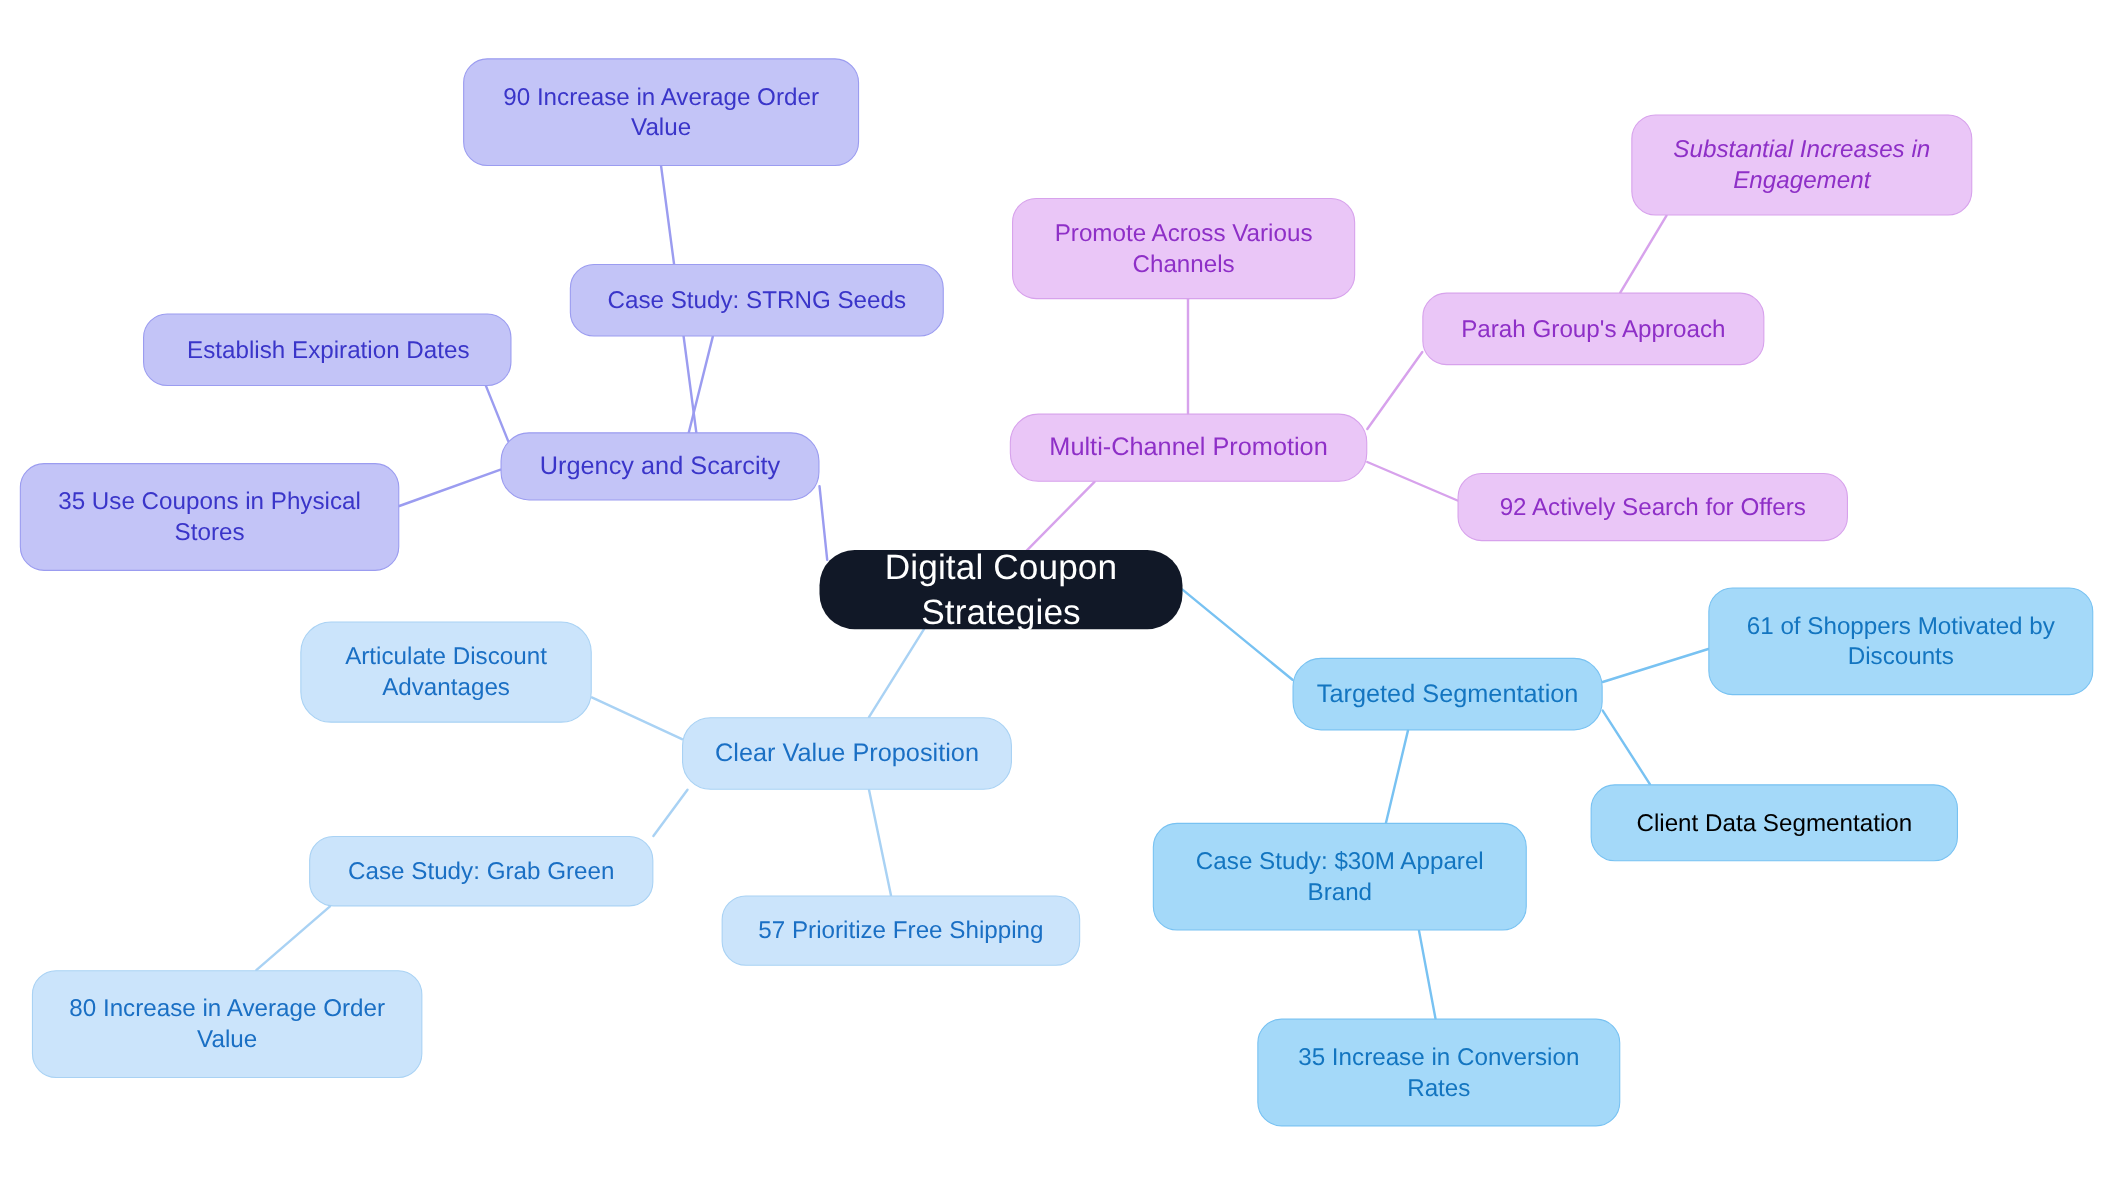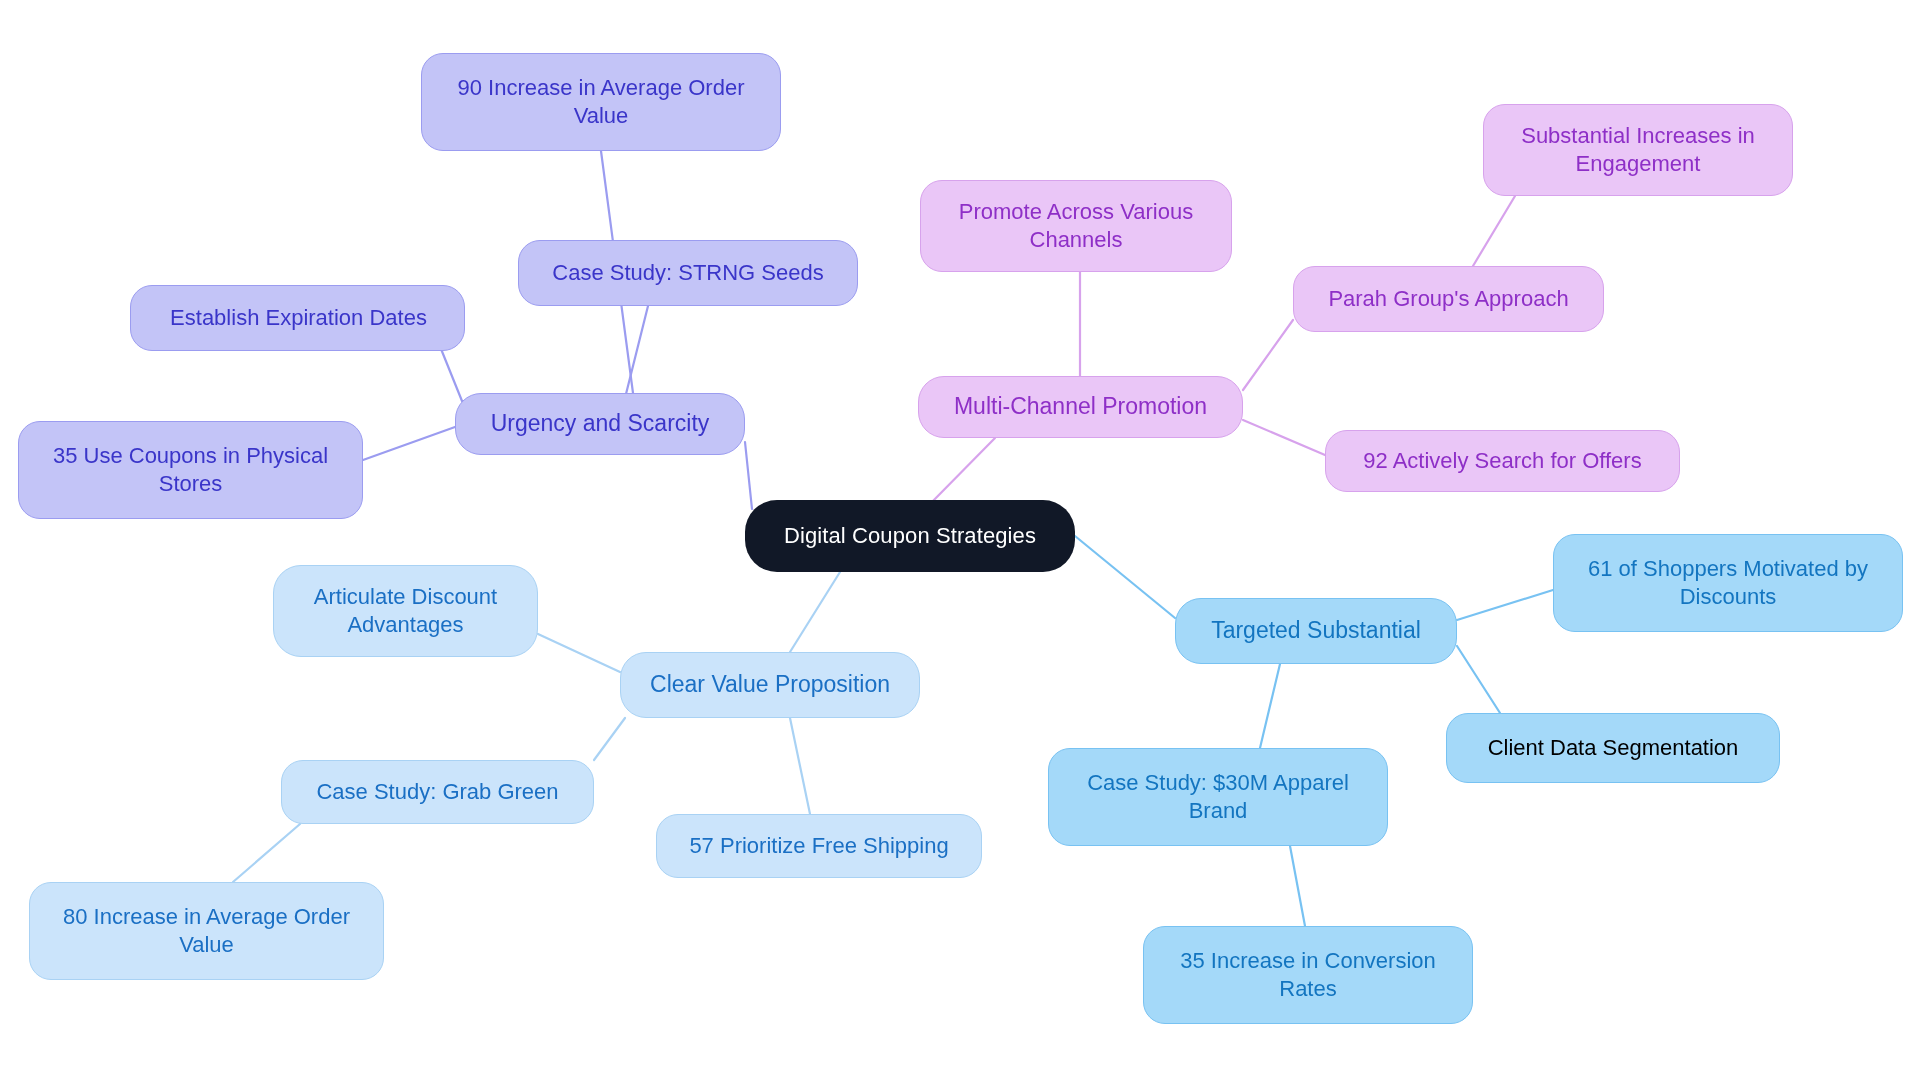--- a/index.html
+++ b/index.html
@@ -34,21 +34,21 @@
     border-width: 1.5px;
     border-style: solid;
     line-height: 1.28;
     padding: 6px 14px;
     white-space: pre-line;
     z-index: 2;
   }
   .node.root {
     border-radius: 32px;
     border: none;
-    font-size: 22px;
+    font-size: 32px;
     letter-spacing: 0.1px;
   }
   .node.branch {
     font-size: 23px;
     border-radius: 26px;
   }
   .node.leaf {
     font-size: 22px;
     border-radius: 22px;
   }
@@ -85,31 +85,31 @@
       <div class="node leaf" style="background: rgb(195, 196, 247); color: rgb(58, 53, 201); border-color: rgb(155, 156, 240); left: 421px; top: 53px; width: 360px; height: 98px;">90 Increase in Average Order
 Value</div>
       <div class="node leaf" style="background: rgb(195, 196, 247); color: rgb(58, 53, 201); border-color: rgb(155, 156, 240); left: 518px; top: 240px; width: 340px; height: 66px;">Case Study: STRNG Seeds</div>
       <div class="node leaf" style="background: rgb(195, 196, 247); color: rgb(58, 53, 201); border-color: rgb(155, 156, 240); left: 130px; top: 285px; width: 335px; height: 66px; padding-left: 16px;">Establish Expiration Dates</div>
       <div class="node leaf" style="background: rgb(195, 196, 247); color: rgb(58, 53, 201); border-color: rgb(155, 156, 240); left: 18px; top: 421px; width: 345px; height: 98px;">35 Use Coupons in Physical
 Stores</div>
       <div class="node branch" style="background: rgb(234, 198, 247); color: rgb(142, 47, 199); border-color: rgb(215, 162, 236); left: 918px; top: 376px; width: 325px; height: 62px;">Multi-Channel Promotion</div>
       <div class="node leaf" style="background: rgb(234, 198, 247); color: rgb(142, 47, 199); border-color: rgb(215, 162, 236); left: 920px; top: 180px; width: 312px; height: 92px;">Promote Across Various
 Channels</div>
       <div class="node leaf" style="background: rgb(234, 198, 247); color: rgb(142, 47, 199); border-color: rgb(215, 162, 236); left: 1293px; top: 266px; width: 311px; height: 66px;">Parah Group's Approach</div>
-      <div class="node leaf" style="background: rgb(234, 198, 247); color: rgb(142, 47, 199); border-color: rgb(215, 162, 236); left: 1483px; top: 104px; width: 310px; height: 92px;">Substantial Increases in
+      <div class="node leaf" style="background: rgb(234, 198, 247); color: rgb(142, 47, 199); border-color: rgb(215, 162, 236); left: 1483px; top: 104px; width: 310px; height: 92px; font-style: italic;">Substantial Increases in
 Engagement</div>
       <div class="node leaf" style="background: rgb(234, 198, 247); color: rgb(142, 47, 199); border-color: rgb(215, 162, 236); left: 1325px; top: 430px; width: 355px; height: 62px;">92 Actively Search for Offers</div>
       <div class="node branch" style="background: rgb(203, 228, 251); color: rgb(26, 111, 196); border-color: rgb(169, 210, 244); left: 620px; top: 652px; width: 300px; height: 66px;">Clear Value Proposition</div>
       <div class="node leaf" style="background: rgb(203, 228, 251); color: rgb(26, 111, 196); border-color: rgb(169, 210, 244); left: 273px; top: 565px; width: 265px; height: 92px; border-radius: 28px;">Articulate Discount
 Advantages</div>
       <div class="node leaf" style="background: rgb(203, 228, 251); color: rgb(26, 111, 196); border-color: rgb(169, 210, 244); left: 281px; top: 760px; width: 313px; height: 64px;">Case Study: Grab Green</div>
       <div class="node leaf" style="background: rgb(203, 228, 251); color: rgb(26, 111, 196); border-color: rgb(169, 210, 244); left: 656px; top: 814px; width: 326px; height: 64px;">57 Prioritize Free Shipping</div>
       <div class="node leaf" style="background: rgb(203, 228, 251); color: rgb(26, 111, 196); border-color: rgb(169, 210, 244); left: 29px; top: 882px; width: 355px; height: 98px;">80 Increase in Average Order
 Value</div>
-      <div class="node branch" style="background: rgb(164, 217, 249); color: rgb(19, 117, 192); border-color: rgb(120, 194, 242); left: 1175px; top: 598px; width: 282px; height: 66px;">Targeted Substantial</div>
+      <div class="node branch" style="background: rgb(164, 217, 249); color: rgb(19, 117, 192); border-color: rgb(120, 194, 242); left: 1175px; top: 598px; width: 282px; height: 66px;">Targeted Segmentation</div>
       <div class="node leaf" style="background: rgb(164, 217, 249); color: rgb(19, 117, 192); border-color: rgb(120, 194, 242); left: 1553px; top: 534px; width: 350px; height: 98px;">61 of Shoppers Motivated by
 Discounts</div>
       <div class="node leaf" style="background: rgb(164, 217, 249); color: #000000; border-color: rgb(120, 194, 242); left: 1446px; top: 713px; width: 334px; height: 70px;">Client Data Segmentation</div>
       <div class="node leaf" style="background: rgb(164, 217, 249); color: rgb(19, 117, 192); border-color: rgb(120, 194, 242); left: 1048px; top: 748px; width: 340px; height: 98px;">Case Study: $30M Apparel
 Brand</div>
       <div class="node leaf" style="background: rgb(164, 217, 249); color: rgb(19, 117, 192); border-color: rgb(120, 194, 242); left: 1143px; top: 926px; width: 330px; height: 98px;">35 Increase in Conversion
 Rates</div>
     </div>
 </div>
 

